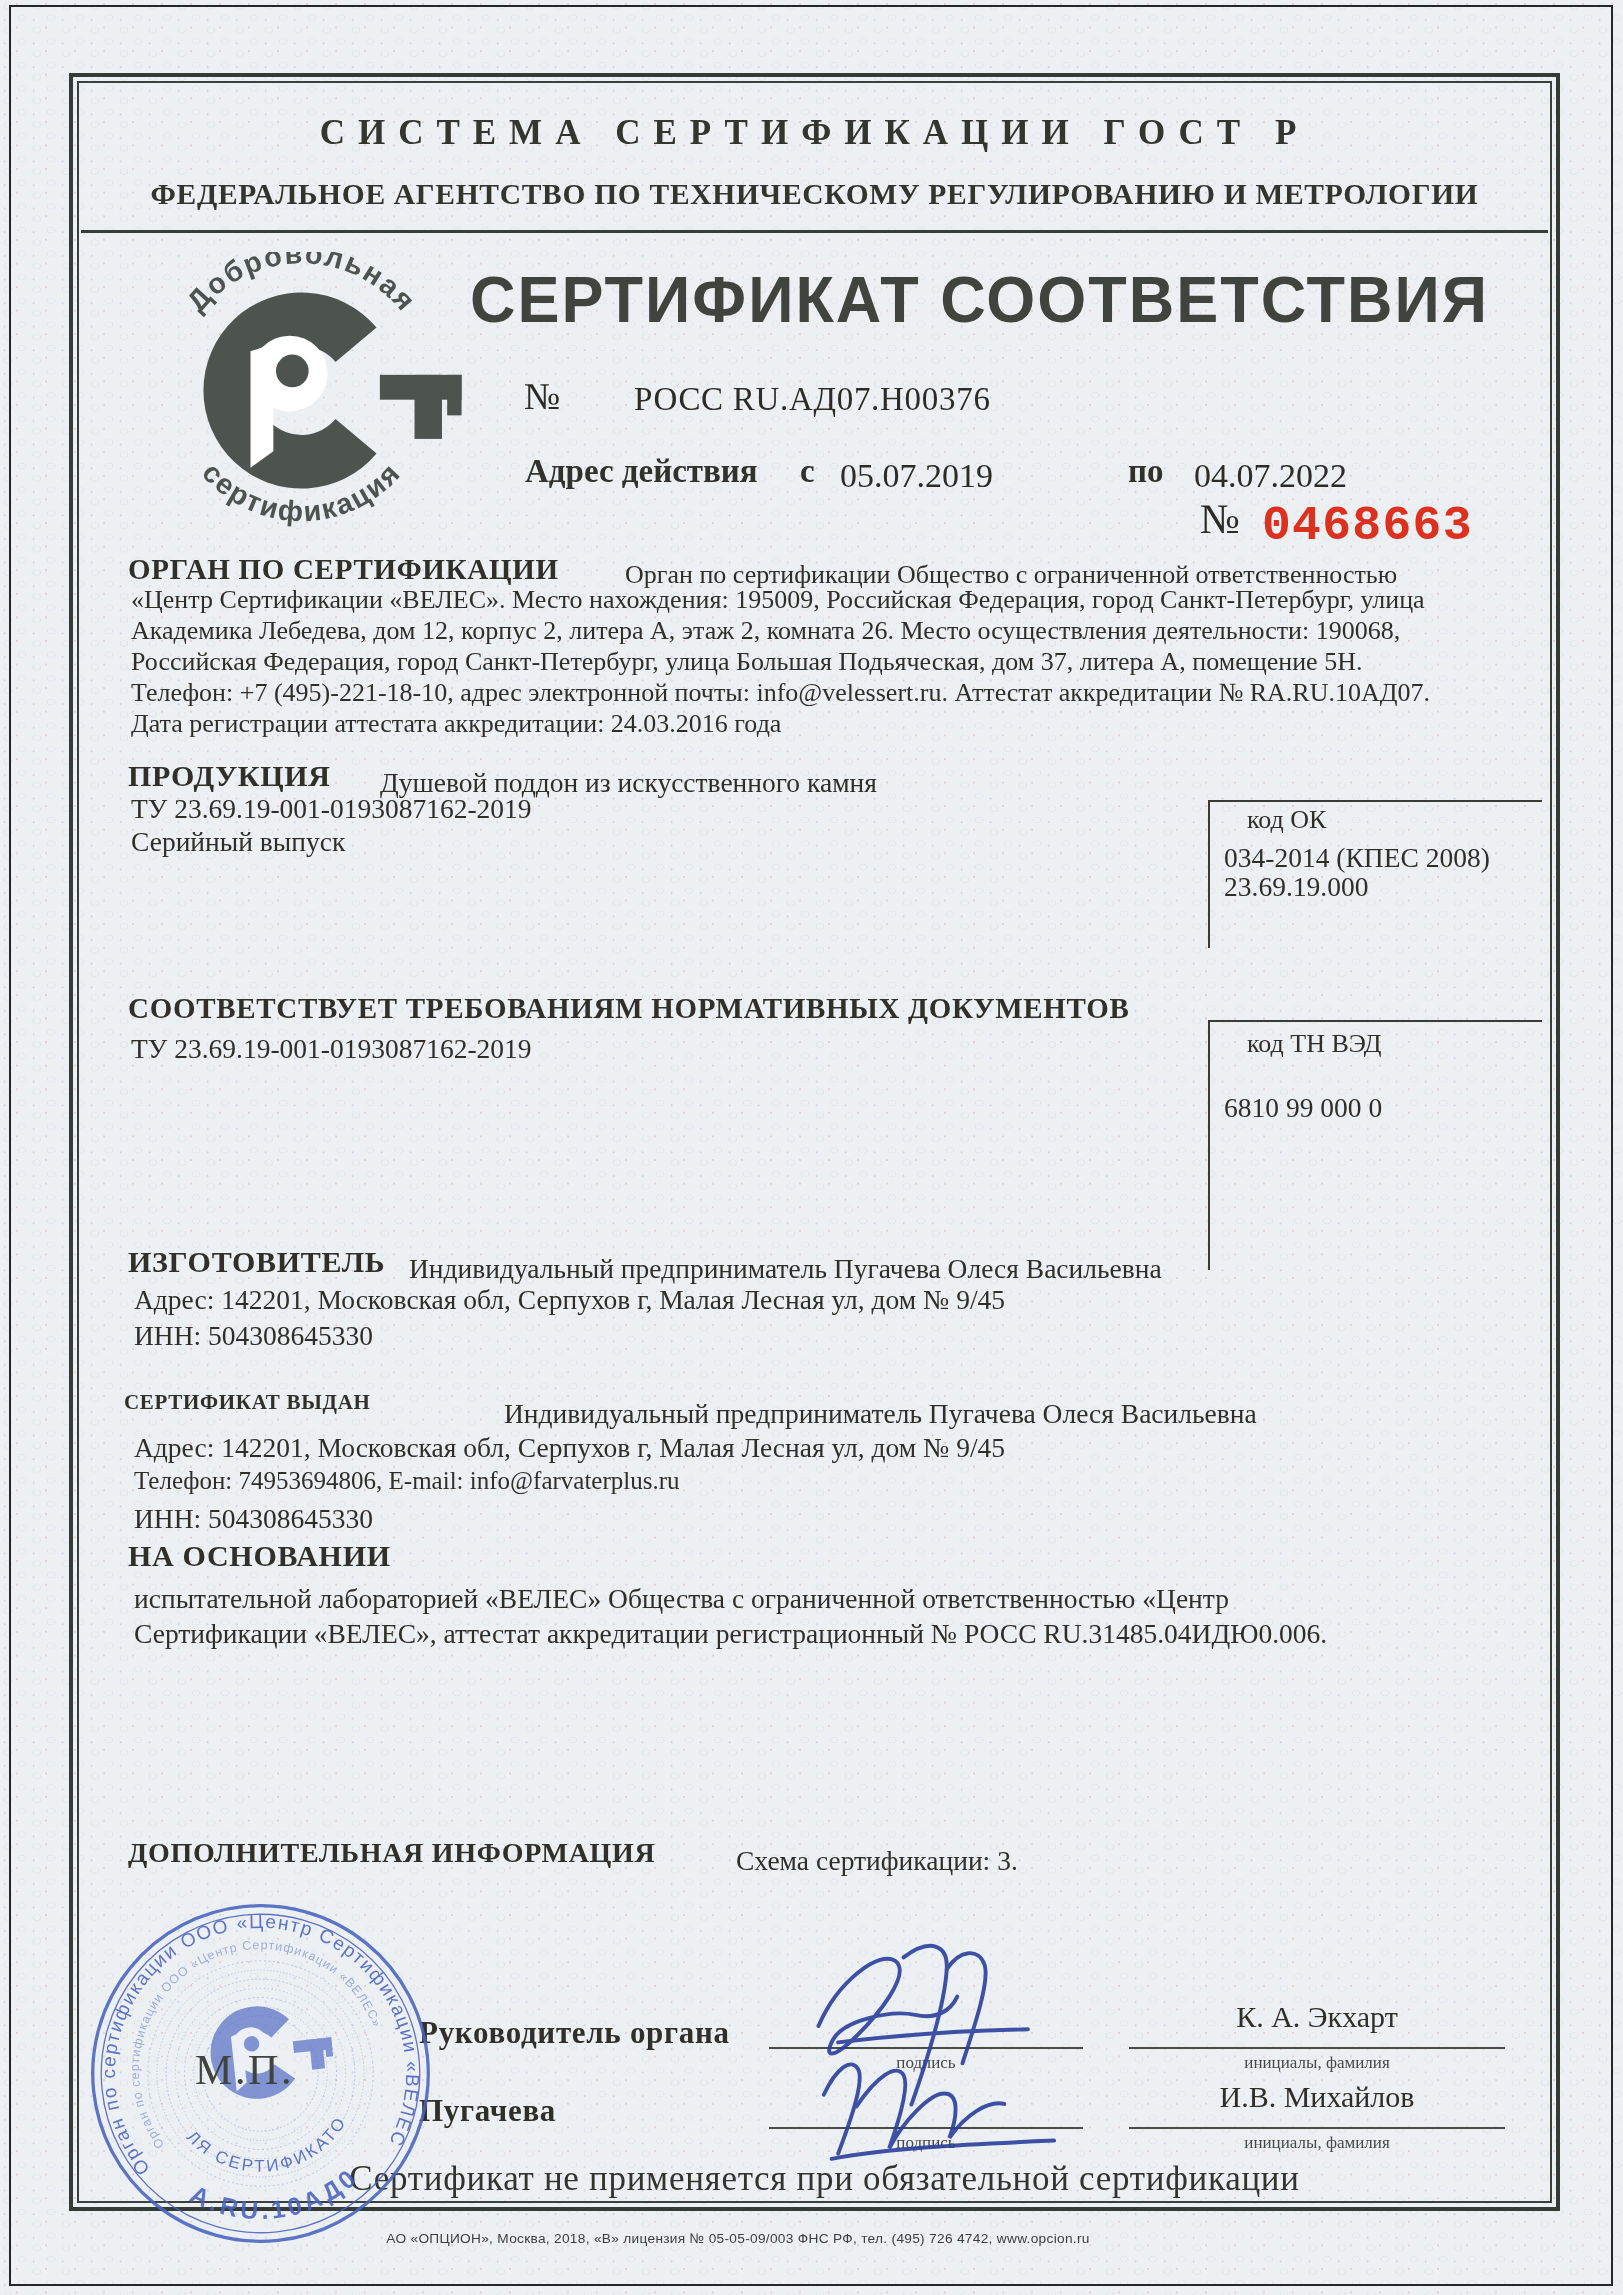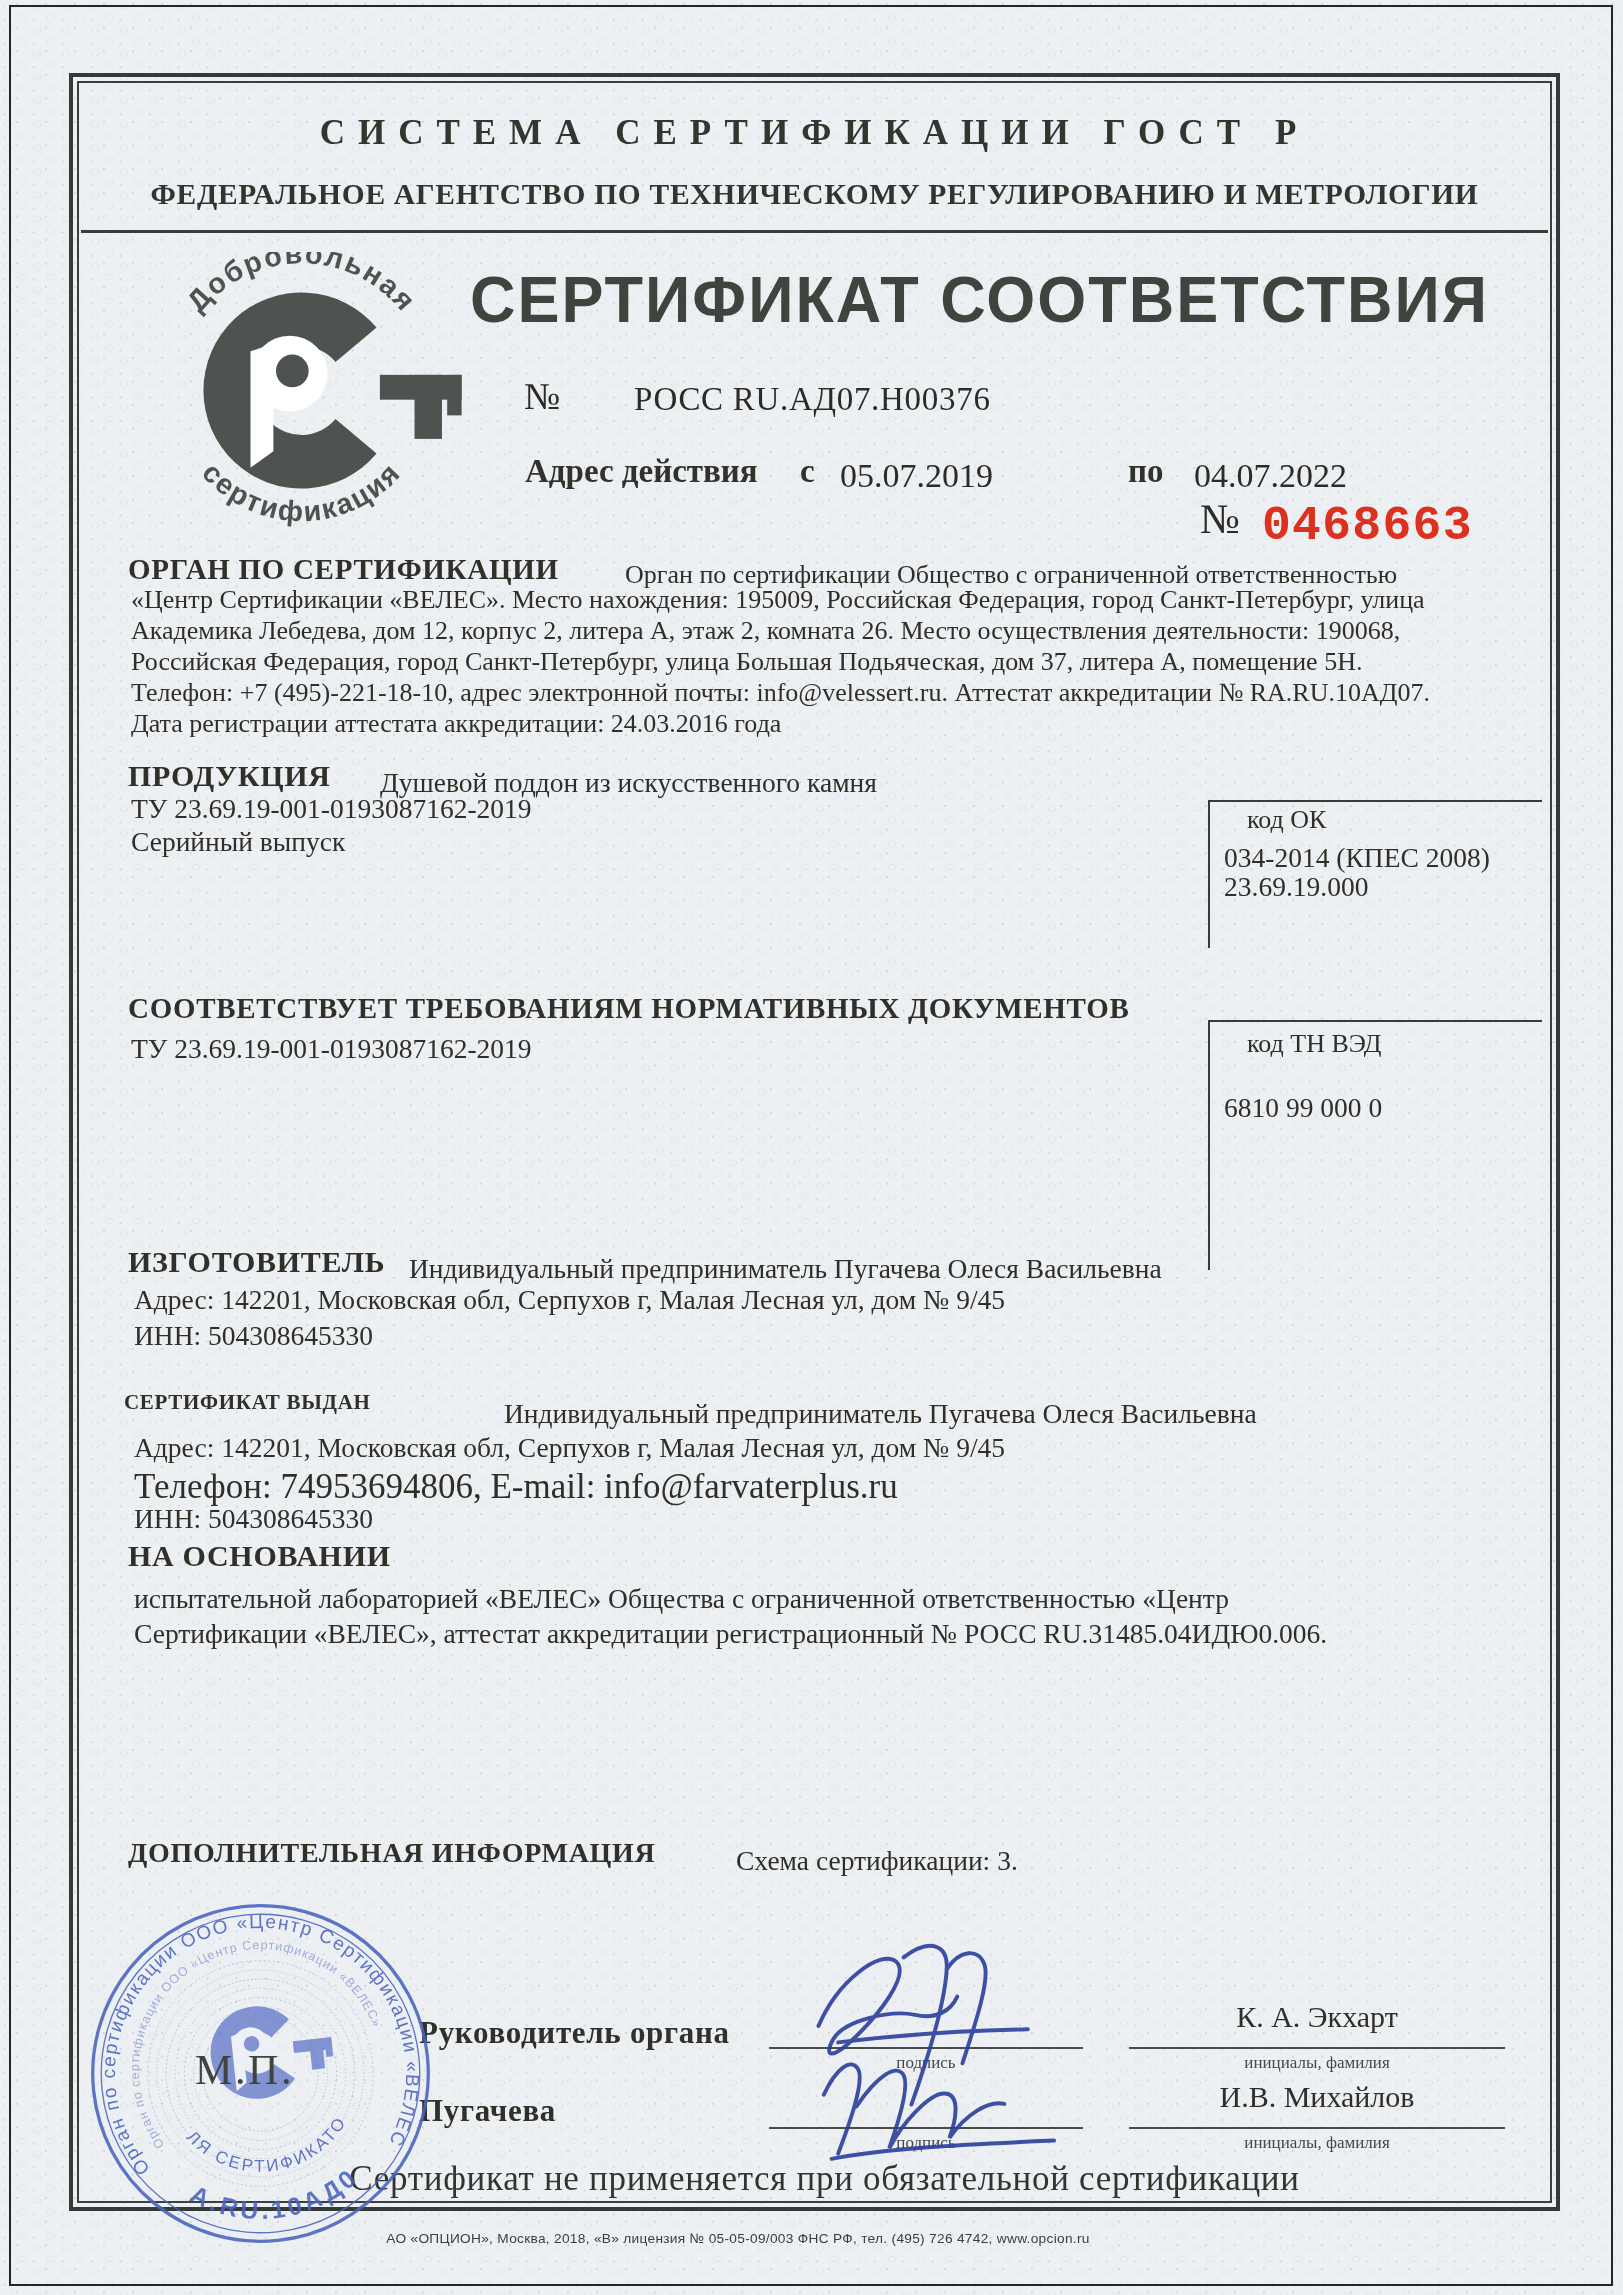--- a/index.html
+++ b/index.html
@@ -130,21 +130,21 @@
   <div class="abs body-t" style="left:1224px;top:1092px;font-size:27.5px;">6810 99 000 0</div>
 
   <div class="abs sec-h" style="left:128px;top:1245px;font-size:30px;">ИЗГОТОВИТЕЛЬ</div>
   <div class="abs body-t" style="left:409px;top:1253px;font-size:27.5px;">Индивидуальный предприниматель Пугачева Олеся Васильевна</div>
   <div class="abs body-t" style="left:134px;top:1284px;font-size:27.5px;">Адрес: 142201, Московская обл, Серпухов г, Малая Лесная ул, дом № 9/45</div>
   <div class="abs body-t" style="left:134px;top:1320px;font-size:27.5px;">ИНН: 504308645330</div>
 
   <div class="abs sec-h" style="left:124px;top:1390px;font-size:21px;">СЕРТИФИКАТ ВЫДАН</div>
   <div class="abs body-t" style="left:504px;top:1398px;font-size:27.5px;">Индивидуальный предприниматель Пугачева Олеся Васильевна</div>
   <div class="abs body-t" style="left:134px;top:1432px;font-size:27.5px;">Адрес: 142201, Московская обл, Серпухов г, Малая Лесная ул, дом № 9/45</div>
-  <div class="abs body-t" style="left:134px;top:1467px;font-size:35px;">Телефон: 74953694806, E-mail: info@farvaterplus.ru</div>
+  <div class="abs body-t" style="left:134px;top:1467px;font-size:25px;">Телефон: 74953694806, E-mail: info@farvaterplus.ru</div>
   <div class="abs body-t" style="left:134px;top:1503px;font-size:27.5px;">ИНН: 504308645330</div>
 
   <div class="abs sec-h" style="left:128px;top:1539px;font-size:30px;">НА ОСНОВАНИИ</div>
   <div class="abs body-t" style="left:134px;top:1583px;font-size:27.5px;">испытательной лабораторией «ВЕЛЕС» Общества с ограниченной ответственностью «Центр</div>
   <div class="abs body-t" style="left:134px;top:1618px;font-size:27.5px;">Сертификации «ВЕЛЕС», аттестат аккредитации регистрационный № РОСС RU.31485.04ИДЮ0.006.</div>
 
   <div class="abs sec-h" style="left:128px;top:1837px;font-size:28px;">ДОПОЛНИТЕЛЬНАЯ ИНФОРМАЦИЯ</div>
   <div class="abs body-t" style="left:736px;top:1845px;font-size:27.5px;">Схема сертификации: 3.</div>
 
   <div class="abs stamp-wrap">

